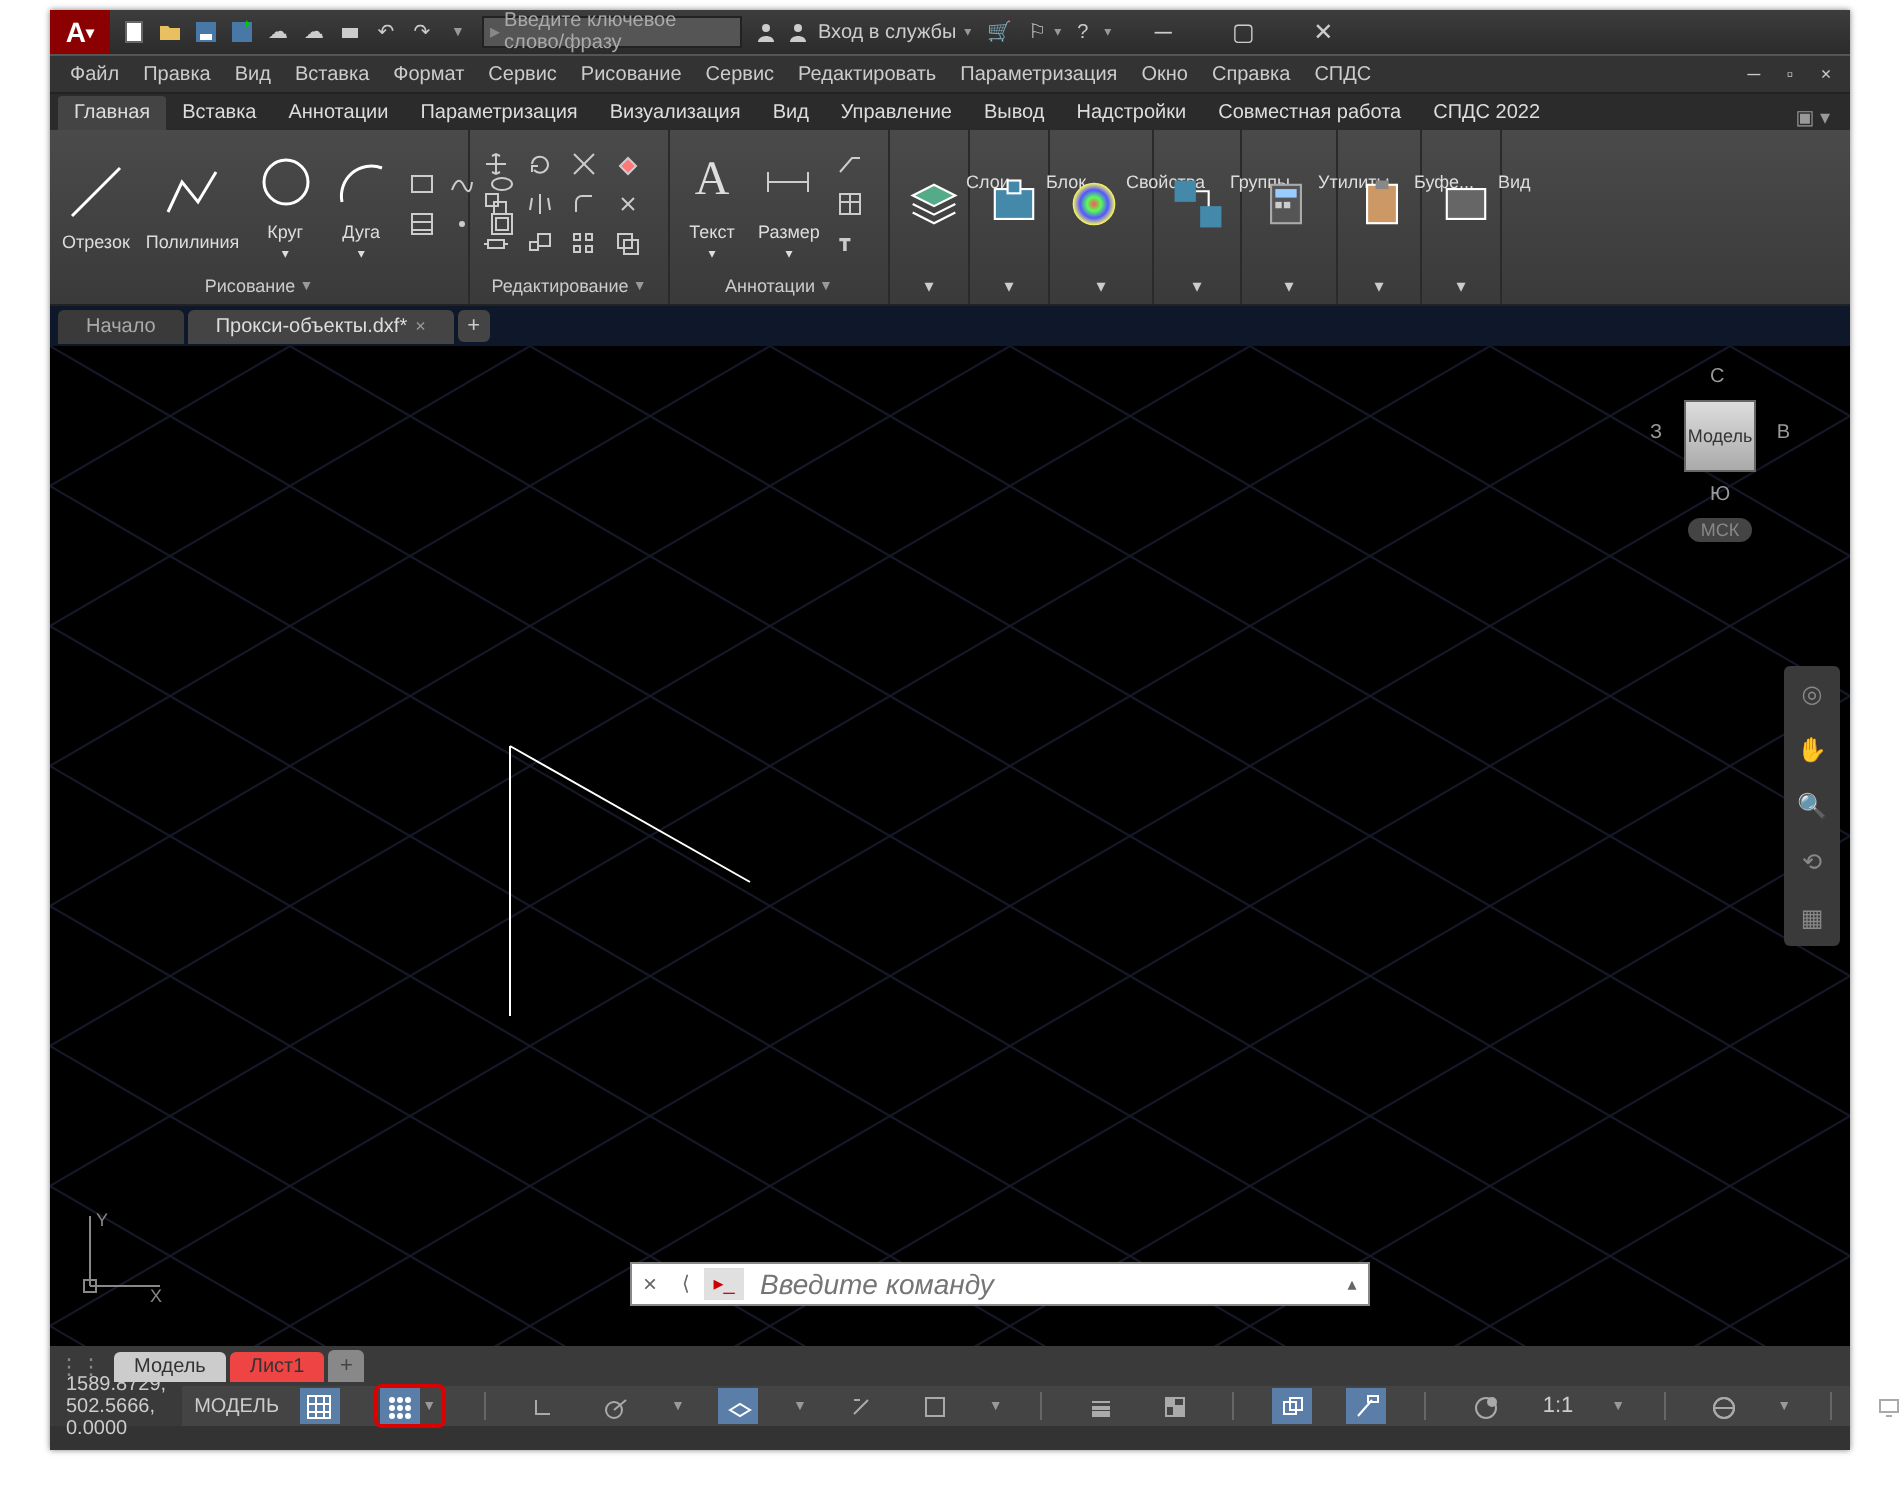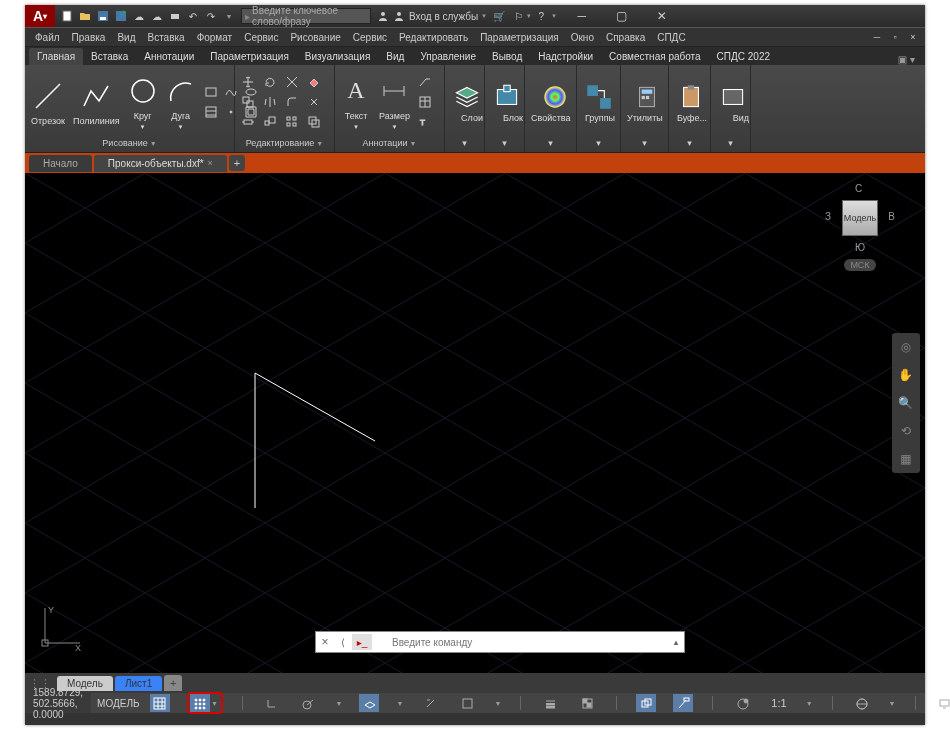--- a/index.html
+++ b/index.html
@@ -26,46 +26,46 @@
 .ribbon{height:88px;background:linear-gradient(#4a4a4a,#3a3a3a);border-bottom:1px solid #222;display:flex}
 .panel{border-right:1px solid #2a2a2a;display:flex;flex-direction:column;padding:2px 4px}
 .panel-body{flex:1;display:flex;align-items:center;gap:4px}
 .panel-title{height:14px;text-align:center;color:#ccc;font-size:9px;display:flex;align-items:center;justify-content:center;gap:2px}
 .big-btn{display:flex;flex-direction:column;align-items:center;gap:2px;padding:2px;color:#ddd;font-size:9px;cursor:pointer}
 .big-btn .ic{width:30px;height:36px;display:flex;align-items:center;justify-content:center}
 .small-grid{display:grid;grid-template-columns:repeat(4,18px);grid-auto-rows:18px;gap:2px}
 .small-grid.three{grid-template-columns:repeat(3,18px)}
 .sbtn{width:18px;height:18px;display:flex;align-items:center;justify-content:center;cursor:pointer}
 .sbtn svg{width:14px;height:14px;stroke:#ccc;fill:none;stroke-width:1}
-.vert-btn{display:flex;flex-direction:column;align-items:flex-end;padding:2px;color:#ddd;font-size:9px;cursor:pointer}
+.vert-btn{display:flex;flex-direction:row;align-items:flex-start;padding:2px;color:#ddd;font-size:9px;cursor:pointer}
 .vert-btn .ic{width:32px;height:32px;display:flex;align-items:center;justify-content:center}
-.file-tabs{height:20px;background:#c2410c;display:flex;align-items:center;padding:0 4px}
+.file-tabs{height:20px;background:#0f172a;display:flex;align-items:center;padding:0 4px}
 .file-tab{background:#444;border-radius:3px 3px 0 0;padding:3px 14px;color:#ddd;font-size:10px;margin-right:2px;display:flex;align-items:center;gap:4px}
 .file-tab.inactive{background:#3a3a3a;color:#aaa}
 .add-tab{width:16px;height:16px;background:#444;border-radius:3px;color:#ccc;font-size:11px;display:flex;align-items:center;justify-content:center}
 .canvas-area{position:relative;height:500px;background:#000;overflow:hidden}
 .canvas-area svg.grid{position:absolute;inset:0}
 .viewcube{position:absolute;top:10px;right:30px;width:70px;height:120px;display:flex;flex-direction:column;align-items:center;color:#888;font-size:10px}
 .vc-top{position:relative;width:70px;height:70px}
 .vc-face{position:absolute;left:17px;top:17px;width:36px;height:36px;background:linear-gradient(#ddd,#aaa);color:#333;font-size:9px;display:flex;align-items:center;justify-content:center;border:1px solid #666;box-shadow:0 0 6px rgba(0,0,0,.6)}
 .vc-dir{position:absolute;color:#999;font-size:10px}
 .nav-bar{position:absolute;top:160px;right:5px;width:28px;background:#3a3a3a;border-radius:3px;display:flex;flex-direction:column}
 .nav-item{width:28px;height:28px;display:flex;align-items:center;justify-content:center;color:#888;font-size:12px}
 .ucs{position:absolute;left:10px;bottom:20px;width:50px;height:50px}
 .layout-tabs{height:20px;background:#3a3a3a;display:flex;align-items:center;padding:0 4px;gap:2px}
 .layout-tab{background:#ccc;color:#333;font-size:10px;padding:2px 10px;border-radius:3px 3px 0 0}
-.layout-tab.inactive{background:#3b82f6}
+.layout-tab.inactive{background:#ef4444}
 .layout-add{width:18px;height:16px;background:#888;color:#444;border-radius:3px 3px 0 0;font-size:11px;display:flex;align-items:center;justify-content:center}
 .cmd-area{position:absolute;bottom:20px;left:290px;width:370px;background:#fff;border:1px solid #888;z-index:5}
 .cmd-hist{background:#f5f5f5;color:#555;font-size:10px;padding:2px 6px;border-bottom:1px solid #ccc;font-family:monospace}
 .cmd-inp{display:flex;align-items:center;height:20px}
 .cmd-x{width:18px;color:#666;text-align:center;font-size:12px}
 .cmd-chev{width:18px;color:#666;text-align:center;font-size:10px}
 .cmd-icon{width:20px;height:16px;background:#e0e0e0;display:flex;align-items:center;justify-content:center;color:#c00;font-size:10px}
-.cmd-input{flex:1;border:none;outline:none;font-size:10px;color:#888;padding:0 20px;}
+.cmd-input{flex:1;border:none;outline:none;font-size:14px;color:#888;padding:0 8px;font-style:italic}
 .cmd-up{width:16px;color:#666;font-size:9px;text-align:center}
 .status-bar{height:20px;background:#444;display:flex;align-items:center;color:#ccc;font-size:10px}
 .status-left{width:340px}
 .status-coords{padding:0 8px;background:#3a3a3a;height:20px;display:flex;align-items:center}
 .status-model{padding:0 6px}
 .status-btns{display:flex;align-items:center;gap:17px;padding:0 4px}
 .stb{width:20px;height:18px;display:flex;align-items:center;justify-content:center;color:#ccc;font-size:11px;cursor:pointer}
 .stb svg{width:13px;height:13px;stroke:#aaa;fill:none}
 .stb.active{background:#5b7ea8}
 .stb.active svg{stroke:#fff}

